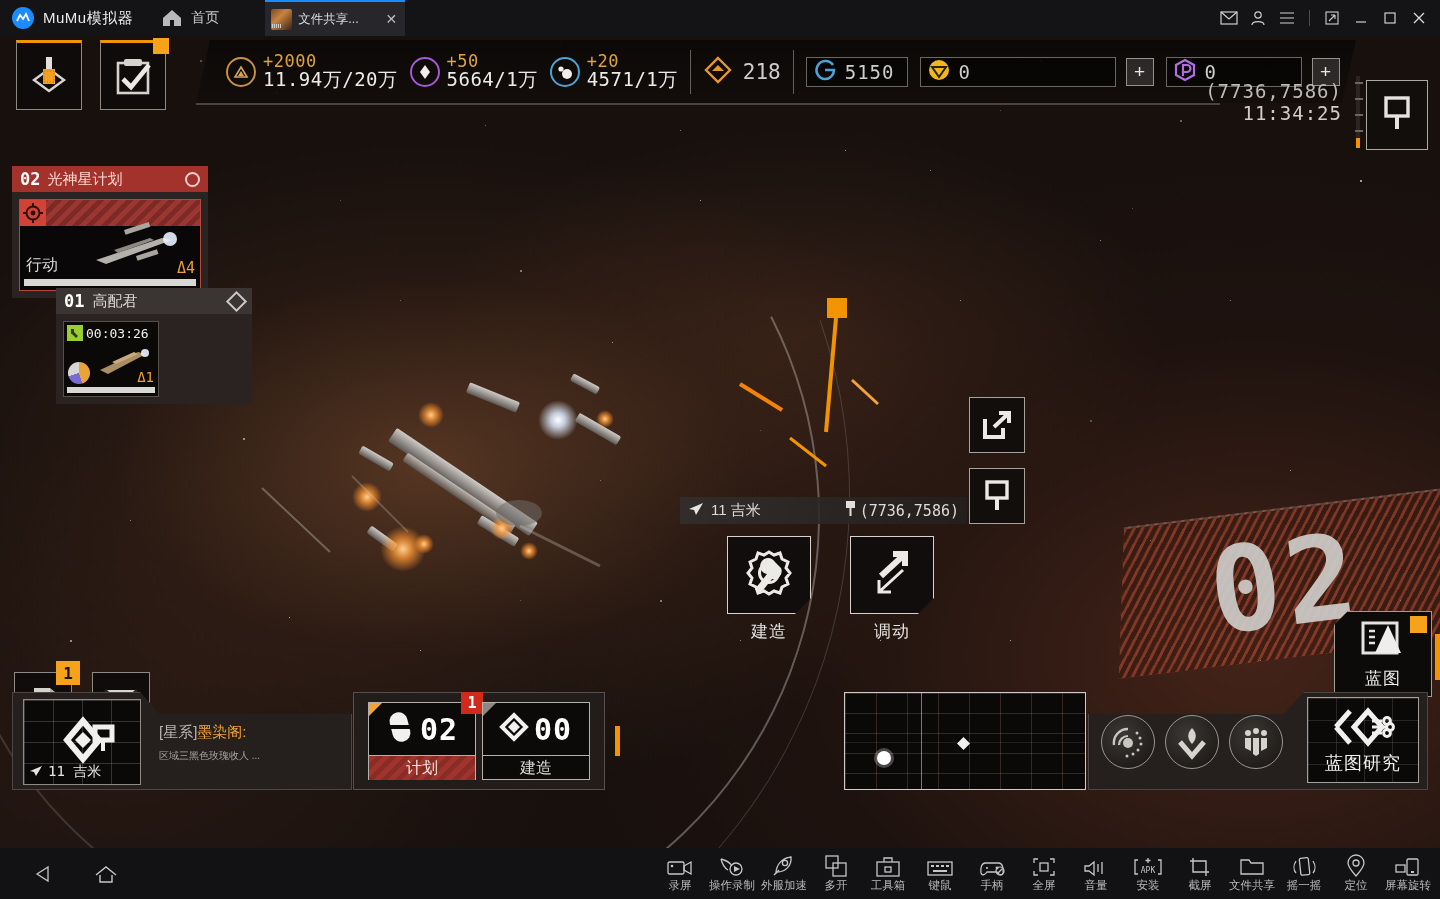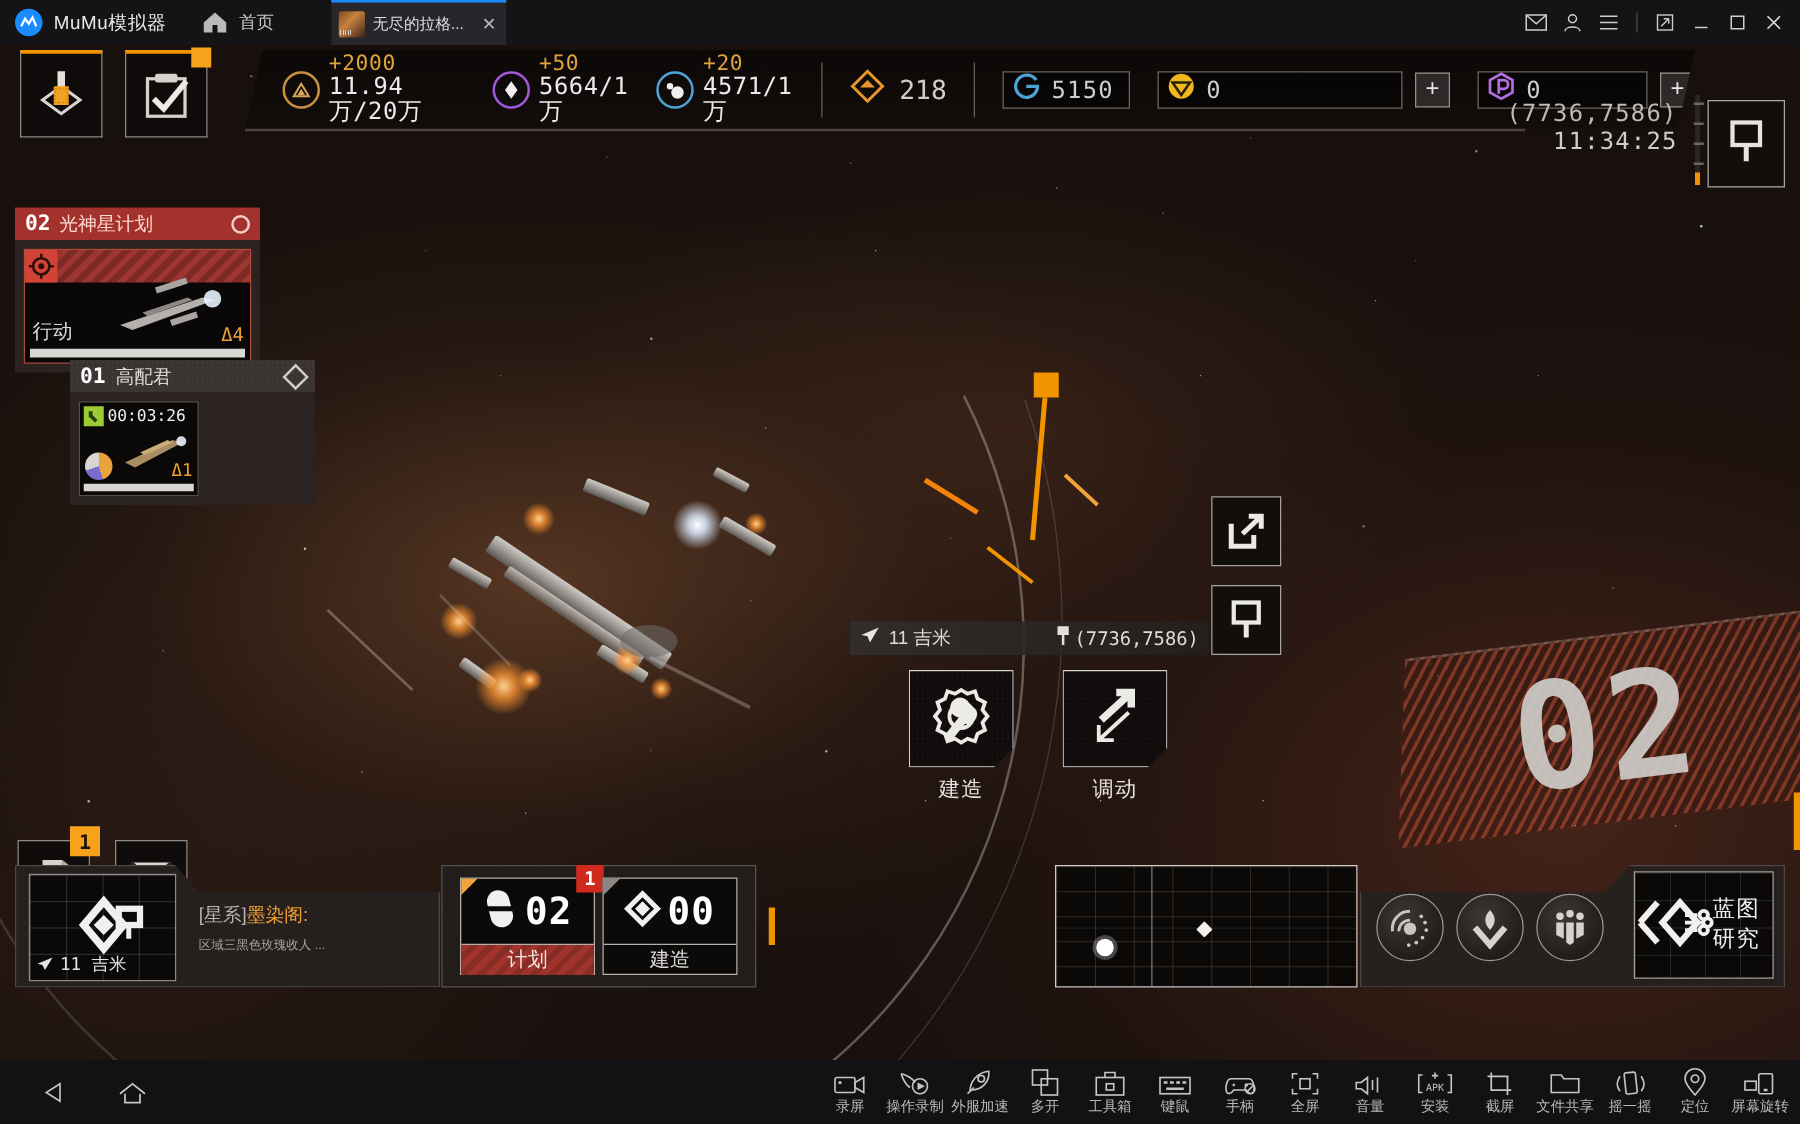--- a/index.html
+++ b/index.html
@@ -367,21 +367,21 @@
   .rbtn{width:54px;height:54px;border-radius:50%;border:1px solid #9b9792;
     background:radial-gradient(circle at 40% 35%,#3c3835,#15120f);
     display:flex;align-items:center;justify-content:center;cursor:pointer;}
   #bpr-btn{
     position:absolute;right:8px;top:4px;width:112px;height:86px;
     border:1px solid #a5a19b;background:#0b0908;
     background-image:
       linear-gradient(rgba(140,140,145,.22) 1px, transparent 1px),
       linear-gradient(90deg, rgba(140,140,145,.22) 1px, transparent 1px);
     background-size:28px 22px;
-    display:flex;flex-direction:row;align-items:center;justify-content:center;cursor:pointer;
+    display:flex;flex-direction:column;align-items:center;justify-content:center;cursor:pointer;
   }
   #bpr-btn .cap{font-size:18px;color:#f2f0ed;letter-spacing:1px;margin-top:-2px;}
 
   
   #toolbar {
     position:absolute;left:0;bottom:0;width:1440px;height:51px;background:#121214;
     display:flex;align-items:center;
   }
   #nav-left{display:flex;align-items:center;gap:34px;padding-left:30px;}
   .navb{width:28px;height:28px;display:flex;align-items:center;justify-content:center;cursor:pointer;}
@@ -404,21 +404,21 @@
   <div id="home-btn">
     <span>
       <svg width="22" height="20" viewBox="0 0 22 20">
           <path d="M2 10 L11 2 L20 10 L20 18 L13 18 L13 12 L9 12 L9 18 L2 18 Z" fill="#b9b9bc"></path>
         </svg>
     </span>
     <span id="home-label">首页</span>
   </div>
   <div id="tab">
     <div id="tab-thumb"></div>
-    <div id="tab-title">无尽的拉格...</div>
+    <div id="tab-title">文件共享...</div>
     <div id="tab-close">✕</div>
   </div>
   <div id="winctl">
     <div class="wi">
       <svg width="18" height="14" viewBox="0 0 18 14">
           <rect x="1" y="1" width="16" height="12" fill="none" stroke="#cfcfd2" stroke-width="1.2"></rect>
           <path d="M1 1 L9 8 L17 1" fill="none" stroke="#cfcfd2" stroke-width="1.2"></path>
         </svg>
     </div>
     <div class="wi">
@@ -559,21 +559,21 @@
       <div class="nbadge"></div>
       <svg width="46" height="46" viewBox="0 0 46 46">
         <rect x="8" y="10" width="30" height="30" fill="none" stroke="#d6d3cf" stroke-width="2.6"></rect>
         <rect x="14" y="6" width="18" height="7" rx="2" fill="#d6d3cf"></rect>
         <path d="M13 26 L21 34 L39 12" fill="none" stroke="#eceae7" stroke-width="4.6"></path>
       </svg>
     </div>
   </div>
 
   <div id="resbar">
-    <div style="display:flex;align-items:center;gap:22px;padding-left:30px;">
+    <div style="display:flex;align-items:center;gap:12px;padding-left:30px;">
 
       <div class="res">
         <div class="orb" style="border-color:#c8903f">
           <svg width="16" height="16" viewBox="0 0 16 16">
               <path d="M8 3 L14 13 L2 13 Z" fill="none" stroke="#d8a558" stroke-width="1.6"></path>
               <path d="M8 7 L11 12 L5 12 Z" fill="#d8a558"></path>
             </svg>
         </div>
         <div class="txt">
           <div class="plus mono">+2000</div>
@@ -810,20 +810,31 @@
     </div>
     <div class="sidebtn">
       <svg width="30" height="34" viewBox="0 0 30 34">
         <rect x="5" y="3" width="20" height="16" fill="none" stroke="#eceae7" stroke-width="3.4"></rect>
         <rect x="13" y="19" width="4" height="12" fill="#eceae7"></rect>
       </svg>
     </div>
   </div>
 
   <div id="bp-strip"></div>
+  <div id="bp-btn">
+    <div class="nb"></div>
+    <span>
+      <svg width="46" height="42" viewBox="0 0 46 42">
+        <rect x="3" y="4" width="34" height="30" fill="none" stroke="#e6e3e0" stroke-width="3"></rect>
+        <path d="M9 12 H15 M9 18 H15 M9 24 H15" stroke="#e6e3e0" stroke-width="2.4"></path>
+        <path d="M28 6 L41 34 L15 34 Z" fill="#f0eeec"></path>
+      </svg>
+    </span>
+    <div class="cap">蓝图</div>
+  </div>
 
   <div id="hud">
 
     <div id="hud-left">
       <div id="minimap">
         <span>
           <svg width="74" height="54" viewBox="0 0 74 54">
             <path d="M22 27 L38 8 L54 27 L38 46 Z" fill="none" stroke="#f2f0ee" stroke-width="6"></path>
             <path d="M30 27 L38 19 L46 27 L38 35 Z" fill="#f2f0ee"></path>
             <rect x="50" y="14" width="17" height="13" fill="none" stroke="#f2f0ee" stroke-width="5"></rect>

